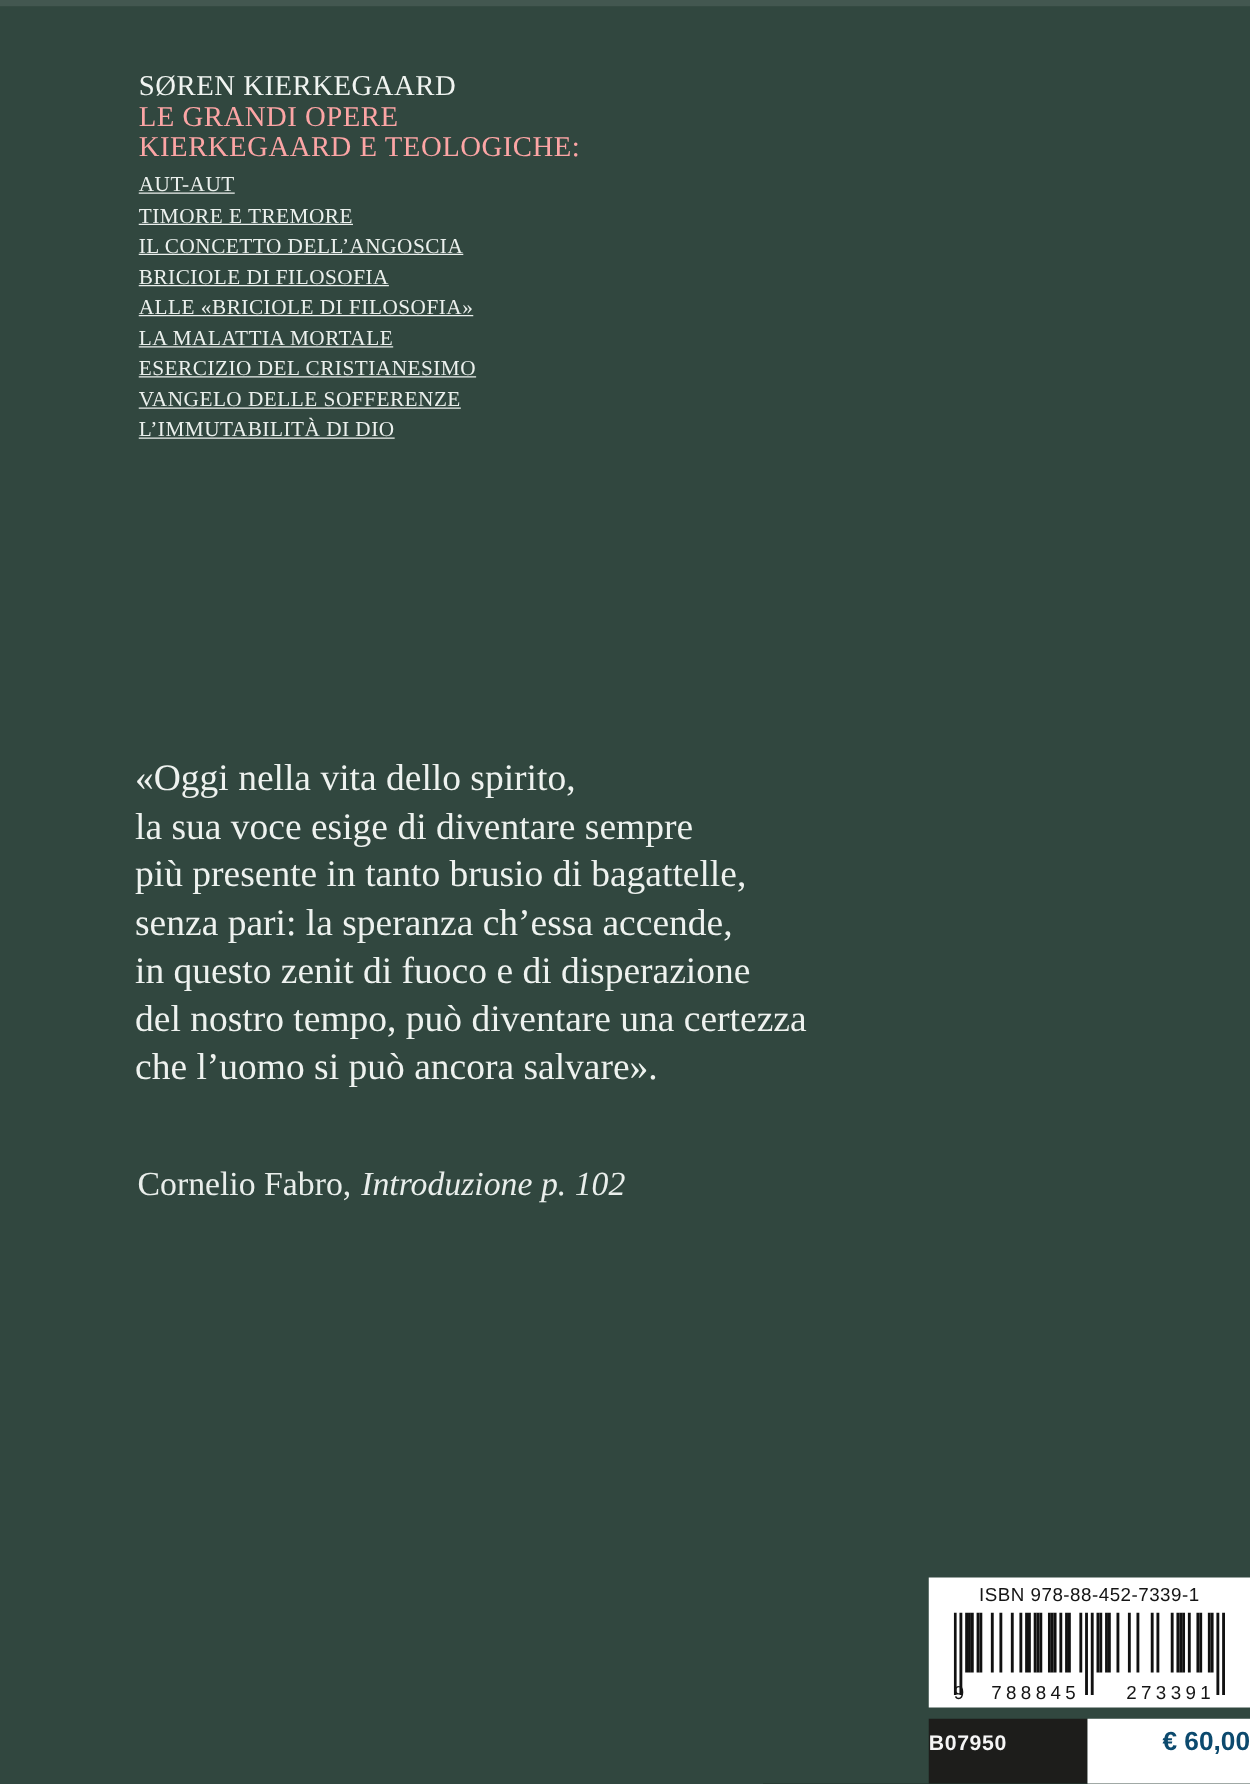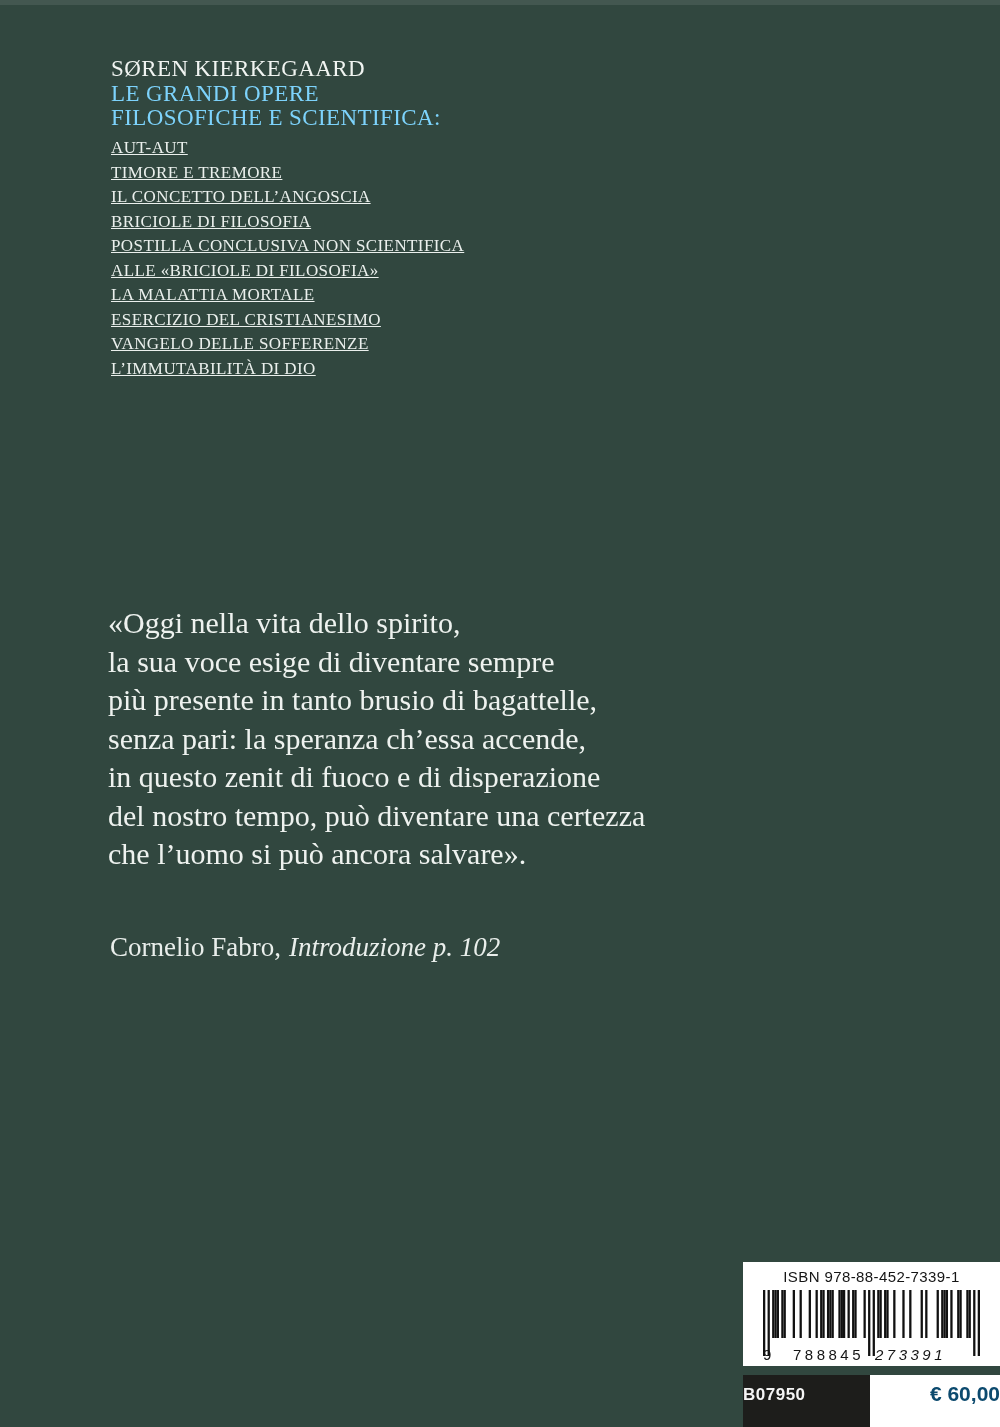--- a/index.html
+++ b/index.html
@@ -12,21 +12,21 @@
   }
   .top-edge{
     position:absolute;left:0;top:0;width:100%;height:5px;
     background:rgba(255,255,255,0.09);
   }
   .author-block{
     position:absolute;left:111px;top:57px;
     font-size:23px;line-height:24.5px;letter-spacing:0.4px;
     color:#f0f4f1;white-space:nowrap;
   }
-  .author-block .sub div{color:#7dd3fc;}
+  .author-block .sub div{color:#fca5a5;}
   .works{
     position:absolute;left:111px;top:136px;
     font-size:17px;line-height:24.5px;letter-spacing:0.4px;
     color:#ebf0ed;white-space:nowrap;text-decoration:underline;
   }
   .quote{
     position:absolute;left:108px;top:604px;
     font-size:30px;line-height:38.5px;
     color:#eef2ef;white-space:nowrap;
   }
@@ -49,21 +49,21 @@
     position:absolute;left:20px;top:28px;width:217px;height:66px;
   }
   .bc-digits{
     position:absolute;left:20px;top:84px;width:217px;height:18px;
     font-family:"Liberation Sans", sans-serif;
     font-size:15px;color:#151515;
   }
   .bc-digits span{position:absolute;top:0;letter-spacing:3.5px;background:transparent;}
   .bc-digits span:nth-child(1){left:0;}
   .bc-digits span:nth-child(2){left:30px;}
-  .bc-digits span:nth-child(3){left:112px;font-style:italic;}
+  .bc-digits span:nth-child(3){left:138px;}
   .code-box{
     position:absolute;left:743px;top:1375px;width:127px;height:52px;
     background:#1d1d1b;color:#f5f5f5;
     font-family:"Liberation Sans", sans-serif;
     font-weight:bold;font-size:17px;letter-spacing:0.5px;
     text-align:left;box-sizing:border-box;padding-top:10px;
   }
   .price-box{
     position:absolute;left:870px;top:1375px;width:130px;height:66px;
     background:#ffffff;color:#0c4a6e;
@@ -75,30 +75,29 @@
 </head>
 <body>
 
 <div class="cover">
   <div class="top-edge"></div>
 
   <div class="author-block">
     <div>SØREN KIERKEGAARD</div>
     <div class="sub" id="subtitle-lines">
         <div>LE GRANDI OPERE</div>
-        <div>FILOSOFICHE E SCIENTIFICA:</div>
+        <div>KIERKEGAARD E TEOLOGICHE:</div>
       </div>
   </div>
 
   <div class="works" id="works-list">
       <div>AUT-AUT</div>
       <div>TIMORE E TREMORE</div>
       <div>IL CONCETTO DELL’ANGOSCIA</div>
       <div>BRICIOLE DI FILOSOFIA</div>
-      <div>POSTILLA CONCLUSIVA NON SCIENTIFICA</div>
       <div>ALLE «BRICIOLE DI FILOSOFIA»</div>
       <div>LA MALATTIA MORTALE</div>
       <div>ESERCIZIO DEL CRISTIANESIMO</div>
       <div>VANGELO DELLE SOFFERENZE</div>
       <div>L’IMMUTABILITÀ DI DIO</div>
     </div>
 
   <div class="quote" id="quote-lines">
       <div>«Oggi nella vita dello spirito,</div>
       <div>la sua voce esige di diventare sempre</div>

